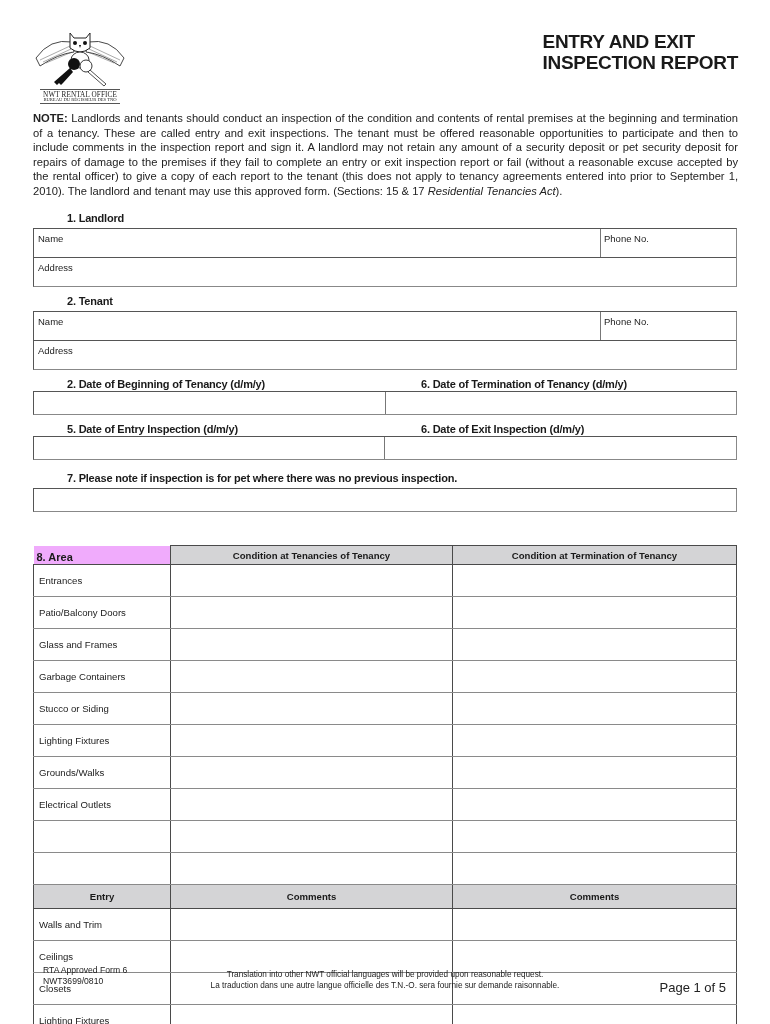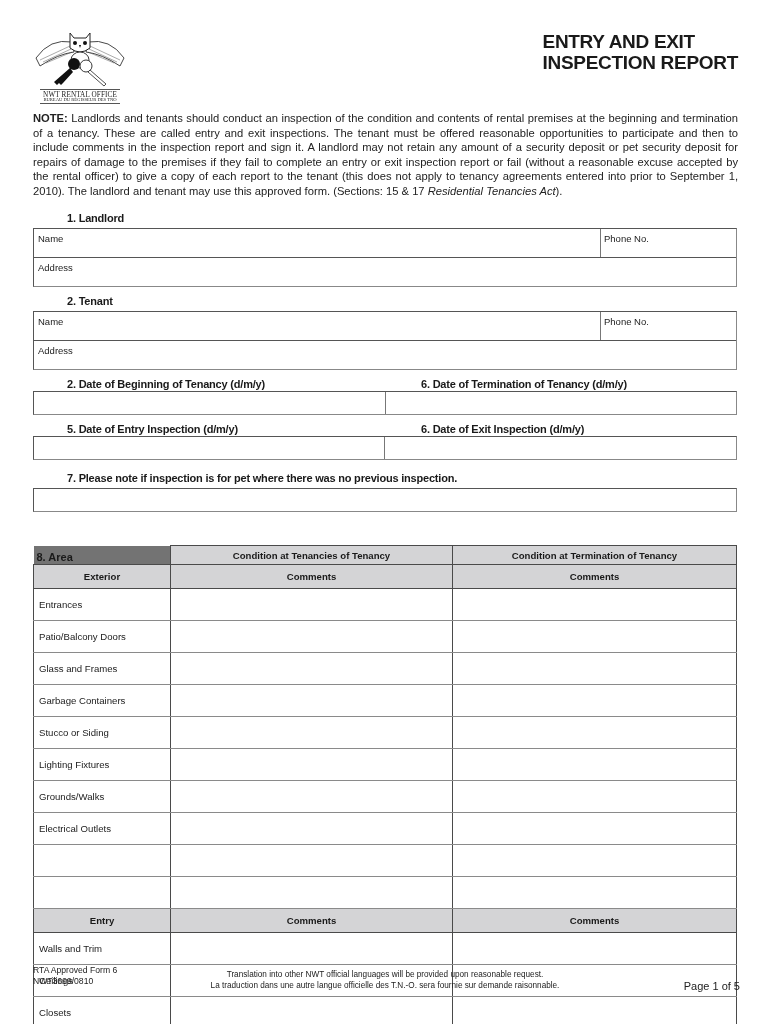--- a/index.html
+++ b/index.html
@@ -24,29 +24,29 @@
 
   
   .box { border: 1px solid #555; box-sizing: border-box; background: #fff; border-bottom-color: #888; border-right-color: #888;}
   .field-label { position: absolute; font-size: 9.5px; color: #222; }
 
   
   table.area { position: absolute; left: 33px; top: 545px; border-collapse: collapse; table-layout: fixed; }
   table.area td, table.area th { border: 1px solid #4a4a4a; box-sizing: border-box; font-size: 9.6px; padding: 0 5px; height: 32px; }
   table.area th { background: #d4d4d6; font-weight: bold; text-align: center; font-size: 9.6px; color: #1a1a1a; }
   table.area td.item { text-align: left; color: #222; }
-  table.area tr.top-head th.blank { background: #737373; border: none; border-bottom: 1px solid #4a4a4a; text-align: left; padding-left: 3px; font-size: 11px; vertical-align: bottom; padding-bottom: 1px;}
+  table.area tr.top-head th.blank { background: #f0abfc; border: none; border-bottom: 1px solid #4a4a4a; text-align: left; padding-left: 3px; font-size: 11px; vertical-align: bottom; padding-bottom: 1px;}
   table.area tr.top-head th { height: 19px; }
   table.area tr.sub-head th { height: 24px; }
   table.area tr.row td { border-bottom-color: #8a8a8a; }
 
   
-  .foot-left { left: 33px; top: 965px; font-size: 8.6px; line-height: 11px; color: #222; }
+  .foot-left { left: 43px; top: 965px; font-size: 8.6px; line-height: 11px; color: #222; }
   .foot-center { left: 140px; top: 969px; width: 490px; text-align: center; font-size: 8.2px; line-height: 11px; color: #222; }
-  .foot-right { right: 30px; top: 980px; font-size: 11px; color: #222; }
+  .foot-right { right: 44px; top: 980px; font-size: 13px; color: #222; }
 </style>
 </head>
 <body>
 
 <div class="abs logo">
   <svg width="100" height="62" viewBox="0 0 100 62">
 
     <path d="M6 28 Q20 8 42 12 L44 22 Q28 24 10 36 Z" fill="none" stroke="#333" stroke-width="0.9"></path>
     <path d="M94 28 Q80 8 58 12 L56 22 Q72 24 90 36 Z" fill="none" stroke="#333" stroke-width="0.9"></path>
     <path d="M10 30 L40 16 M13 32 L41 19 M16 33 L42 22" stroke="#555" stroke-width="0.5"></path>
@@ -126,25 +126,20 @@
     <col style="width:137px">
     <col style="width:282px">
     <col style="width:284px">
   </colgroup>
   <tbody>
       <tr class="top-head">
     <th class="blank">8. Area</th>
     <th>Condition at Tenancies of Tenancy</th>
     <th>Condition at Termination of Tenancy</th>
   </tr>
-  <tr class="sub-head">
-    <th>Exterior</th>
-    <th>Comments</th>
-    <th>Comments</th>
-  </tr>
   <tr class="row">
     <td class="item">Entrances</td>
     <td></td>
     <td></td>
   </tr>
   <tr class="row">
     <td class="item">Patio/Balcony Doors</td>
     <td></td>
     <td></td>
   </tr>

